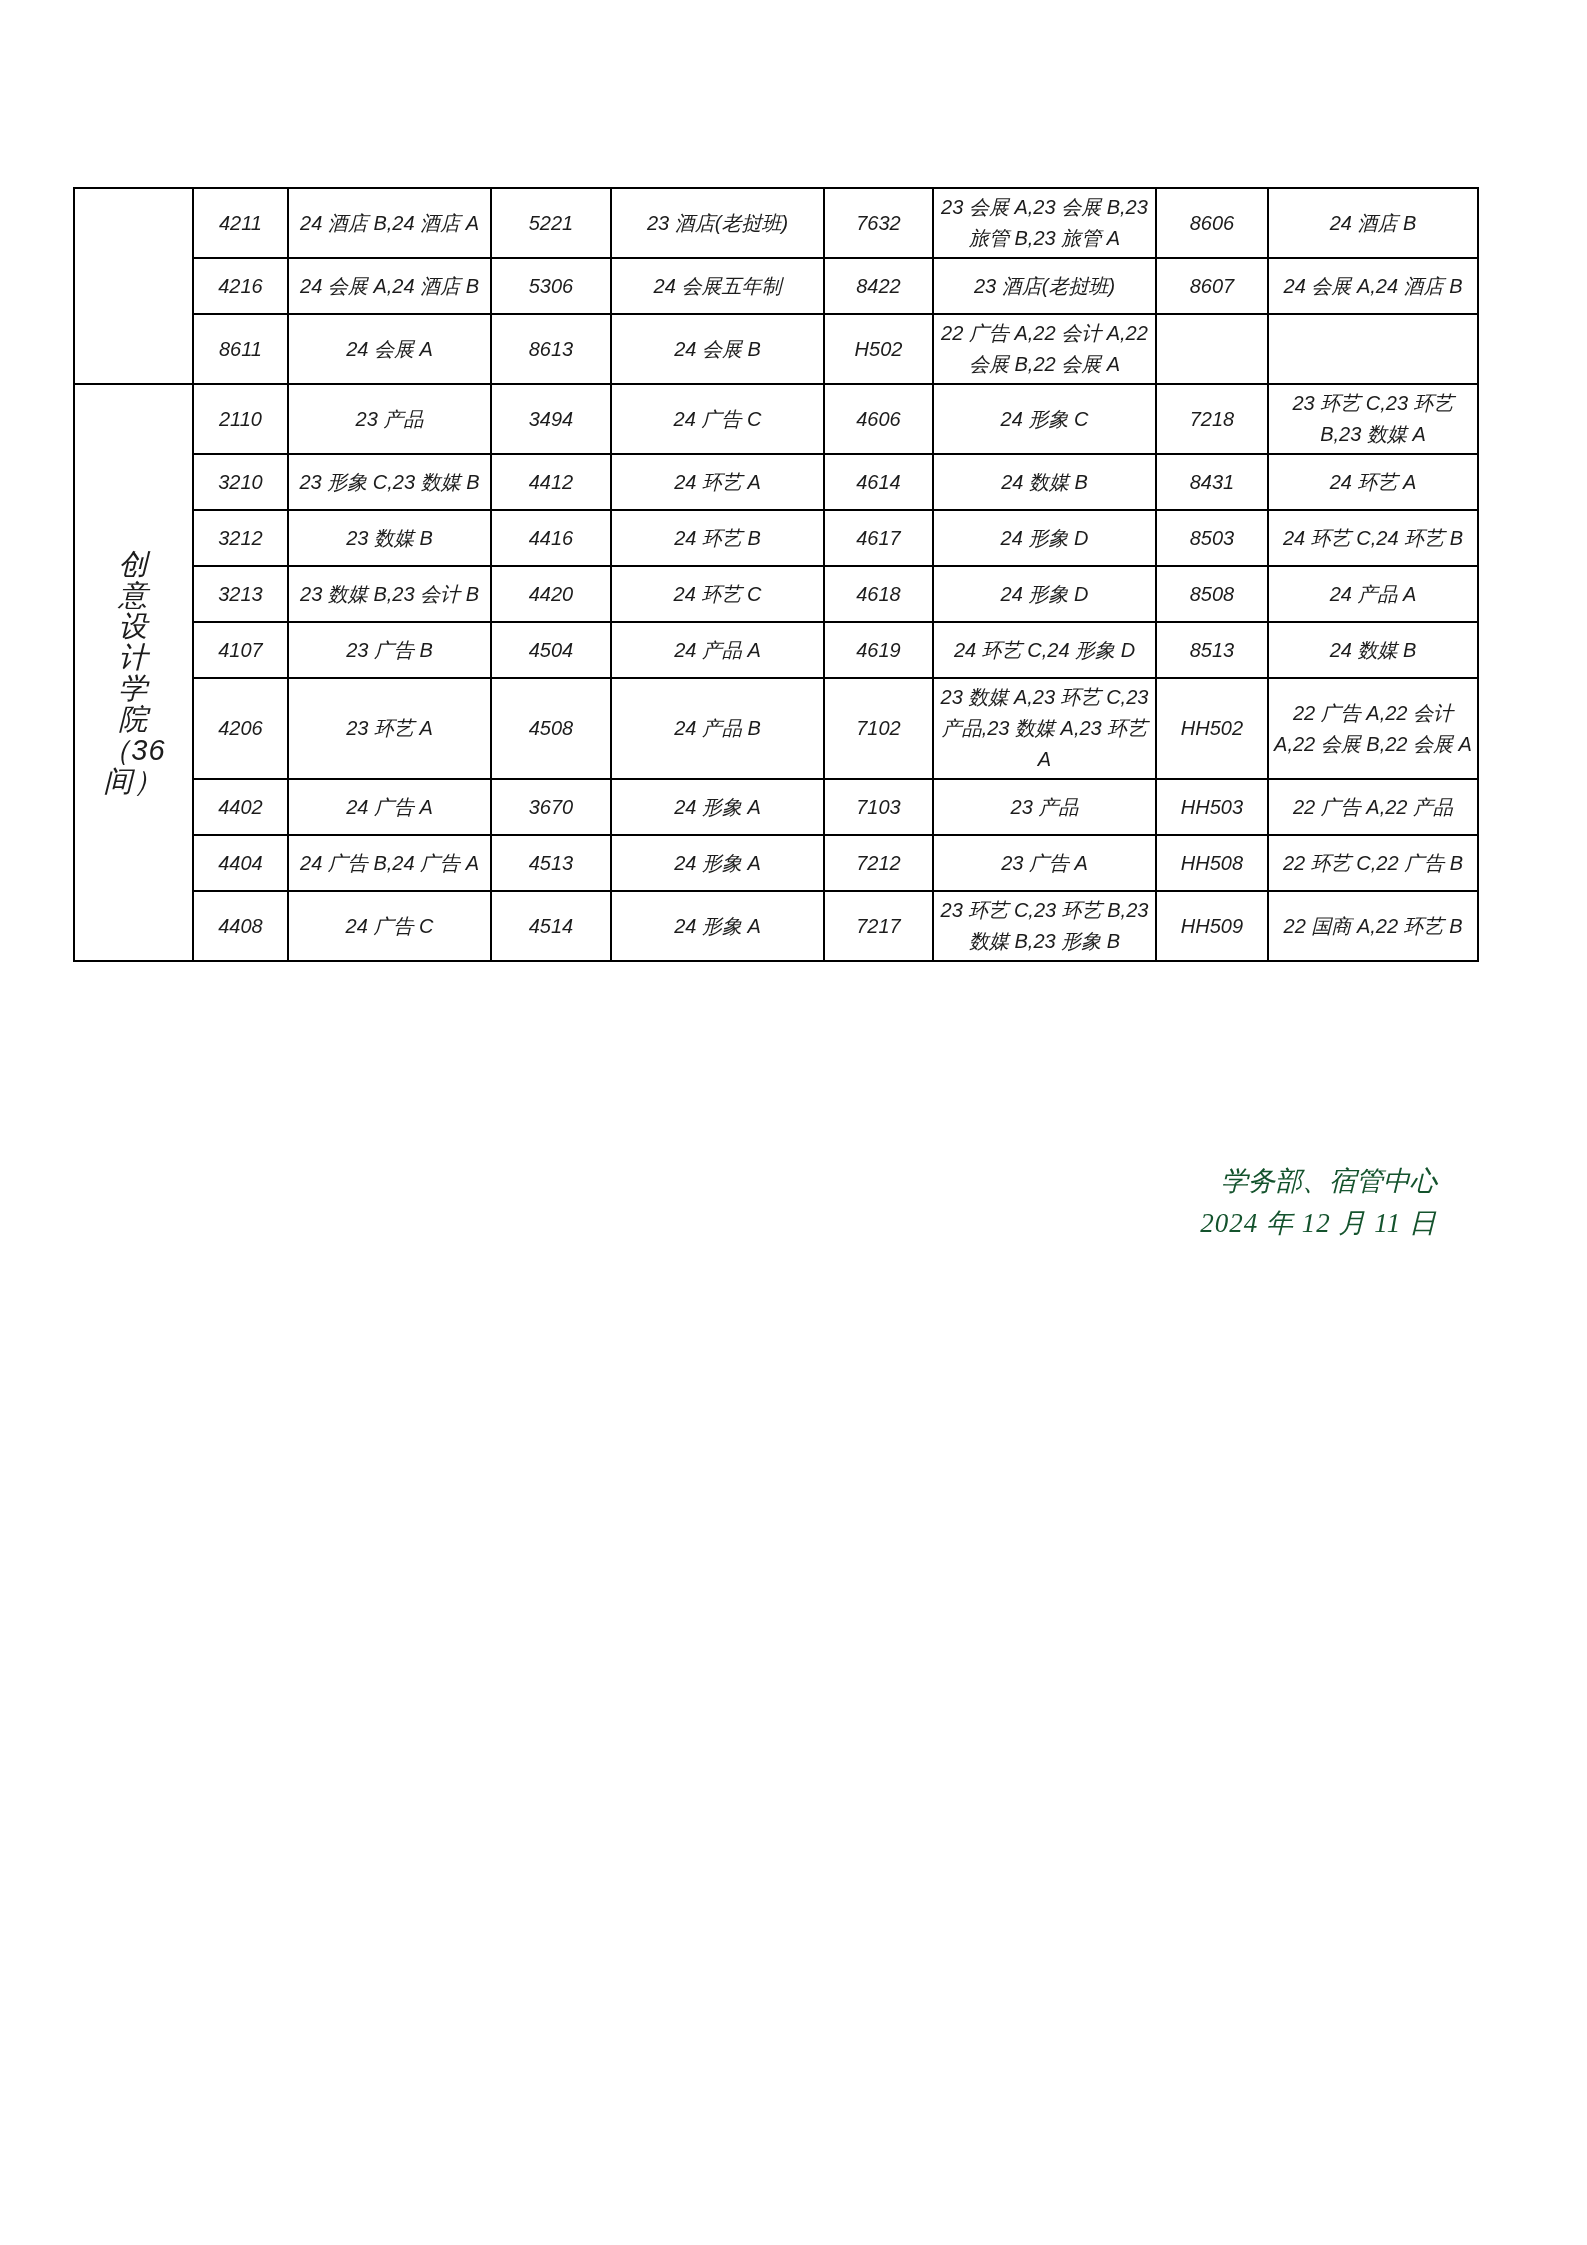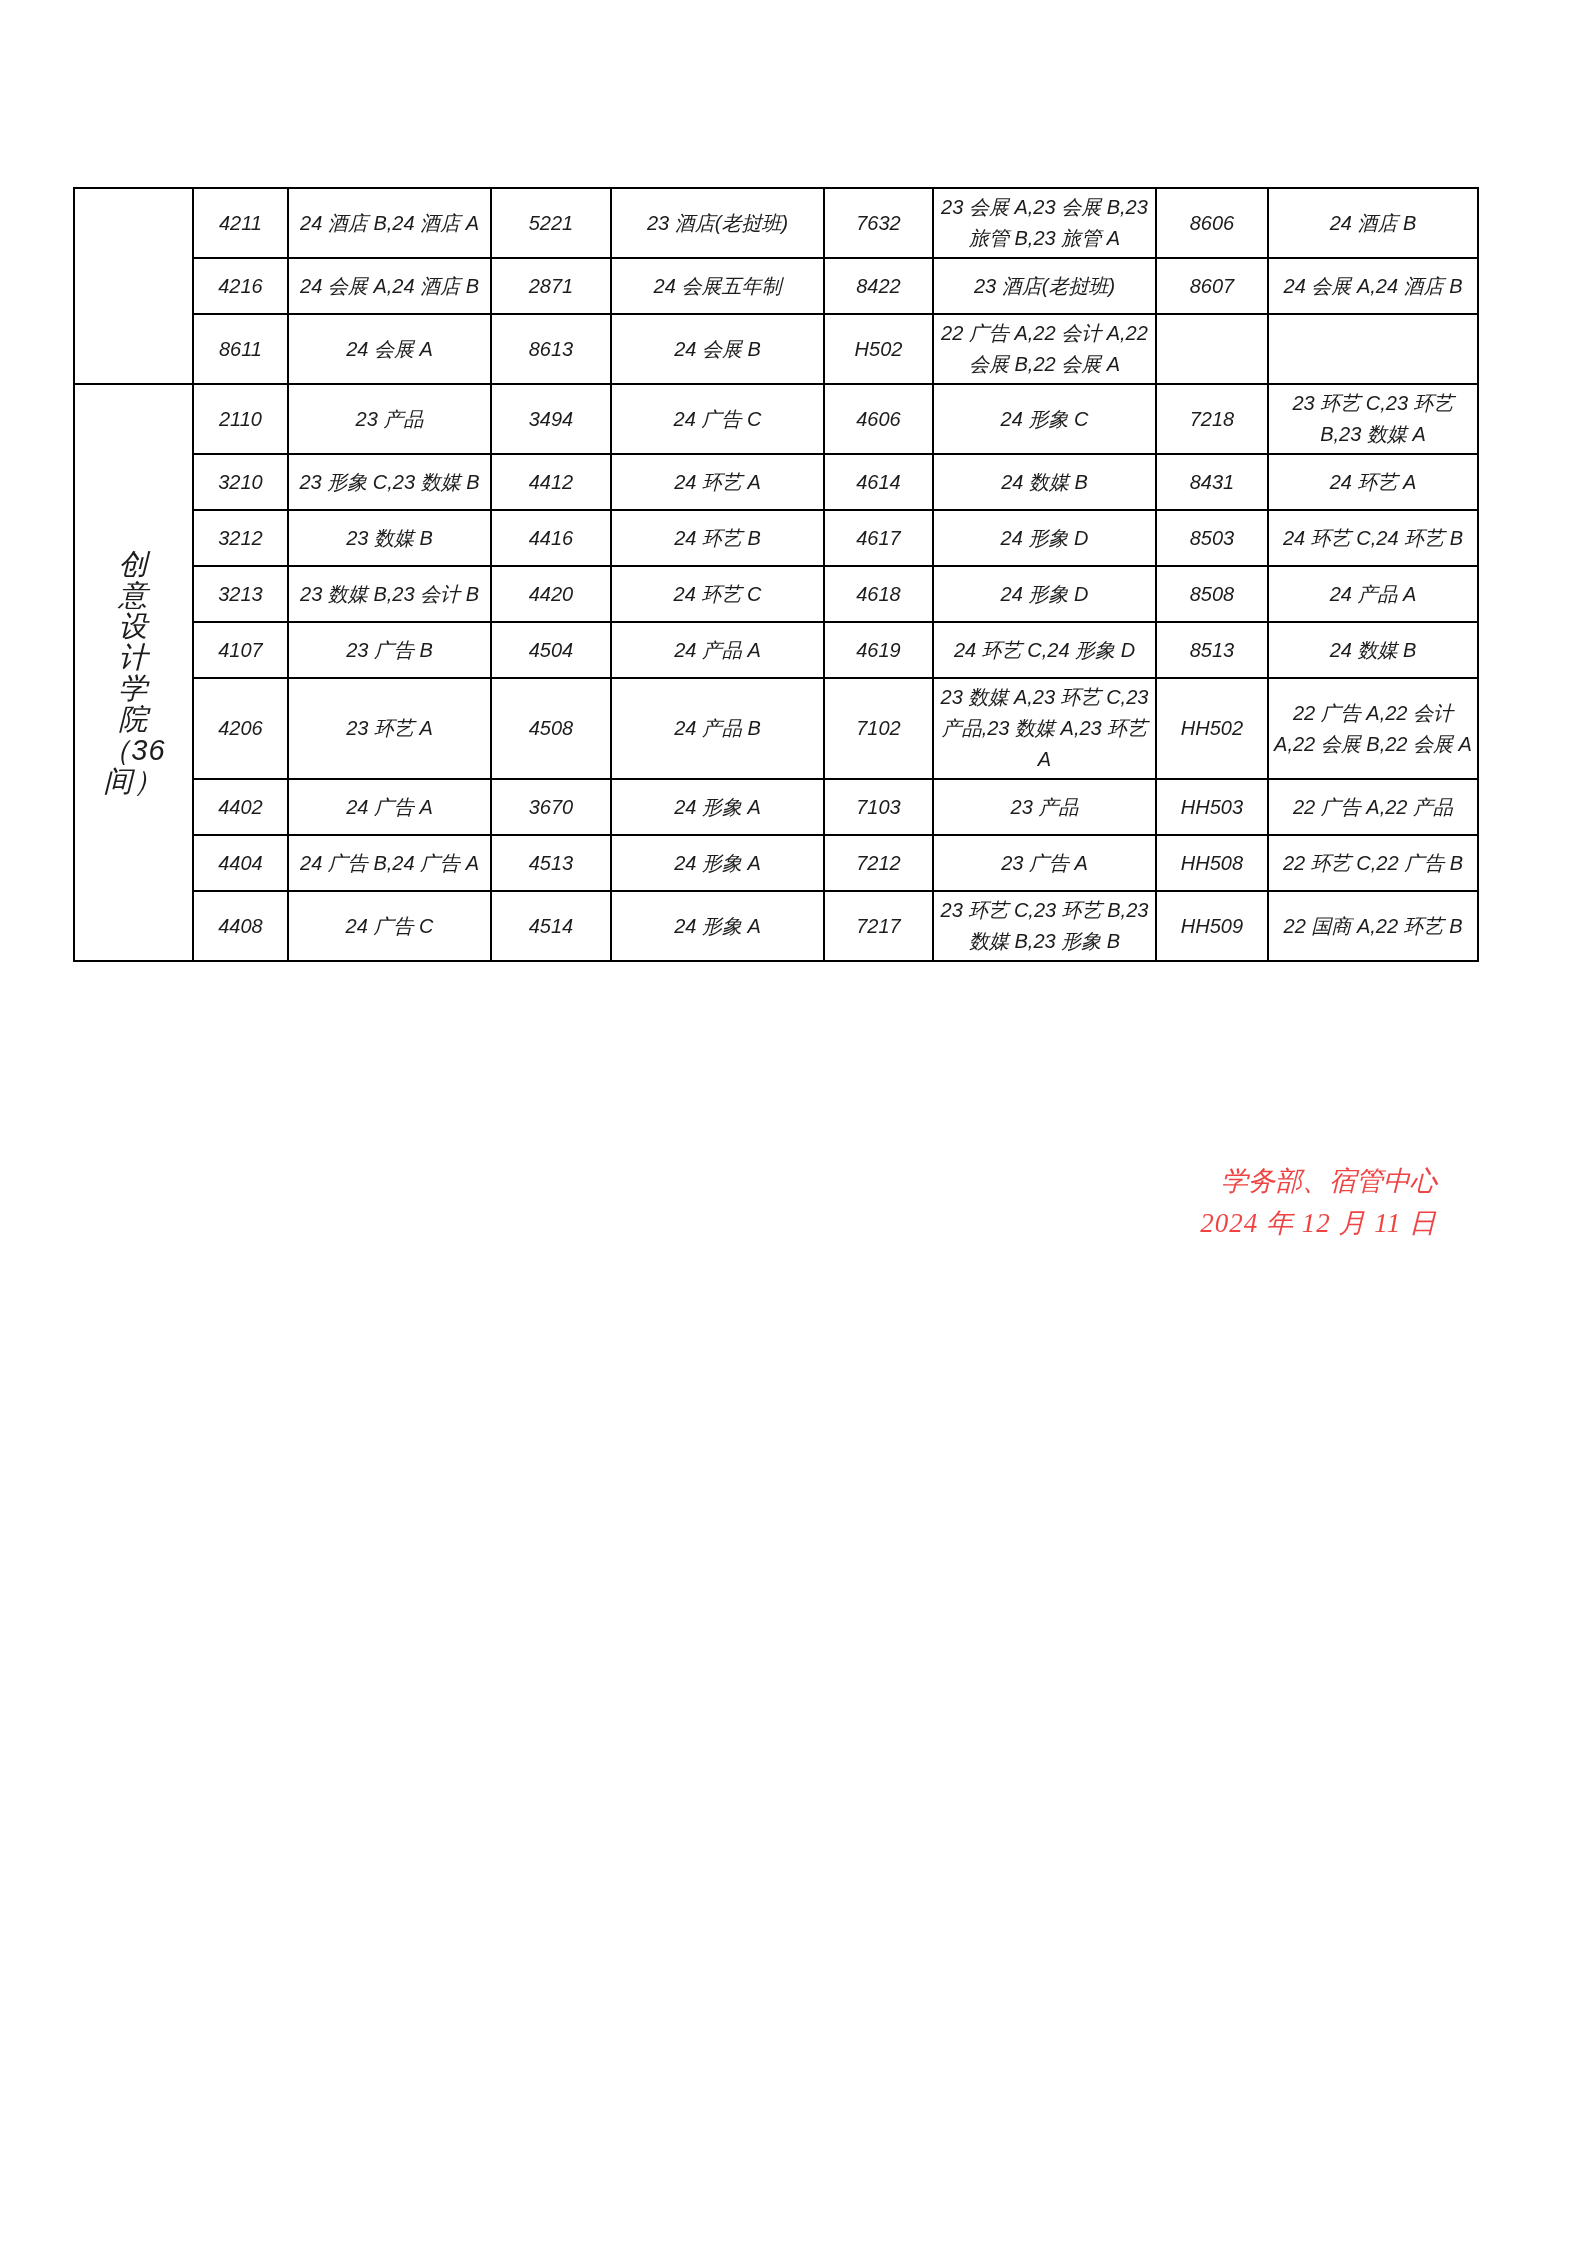--- a/index.html
+++ b/index.html
@@ -41,21 +41,21 @@
   td.room-cell { }
   td.class-cell { }
   .footer-block {
     position: absolute;
     top: 1160px;
     right: 150px;
     text-align: right;
     font-family: "Liberation Serif", "DejaVu Serif", serif;
     font-size: 27px;
     line-height: 42px;
-    color: #ef4444;
+    color: #14532d;
   }
   .footer-block .date-line { letter-spacing: 1px; }
 </style>
 </head>
 <body>
 
 <div class="page">
 
   <table class="assign">
     <colgroup>
@@ -77,21 +77,21 @@
           <td class="room-cell">5221</td>
           <td class="class-cell">23 酒店(老挝班)</td>
           <td class="room-cell">7632</td>
           <td class="class-cell">23 会展 A,23 会展 B,23 旅管 B,23 旅管 A</td>
           <td class="room-cell">8606</td>
           <td class="class-cell">24 酒店 B</td>
         </tr>
         <tr>
           <td class="room-cell">4216</td>
           <td class="class-cell">24 会展 A,24 酒店 B</td>
-          <td class="room-cell">2871</td>
+          <td class="room-cell">5306</td>
           <td class="class-cell">24 会展五年制</td>
           <td class="room-cell">8422</td>
           <td class="class-cell">23 酒店(老挝班)</td>
           <td class="room-cell">8607</td>
           <td class="class-cell">24 会展 A,24 酒店 B</td>
         </tr>
         <tr>
           <td class="room-cell">8611</td>
           <td class="class-cell">24 会展 A</td>
           <td class="room-cell">8613</td>

